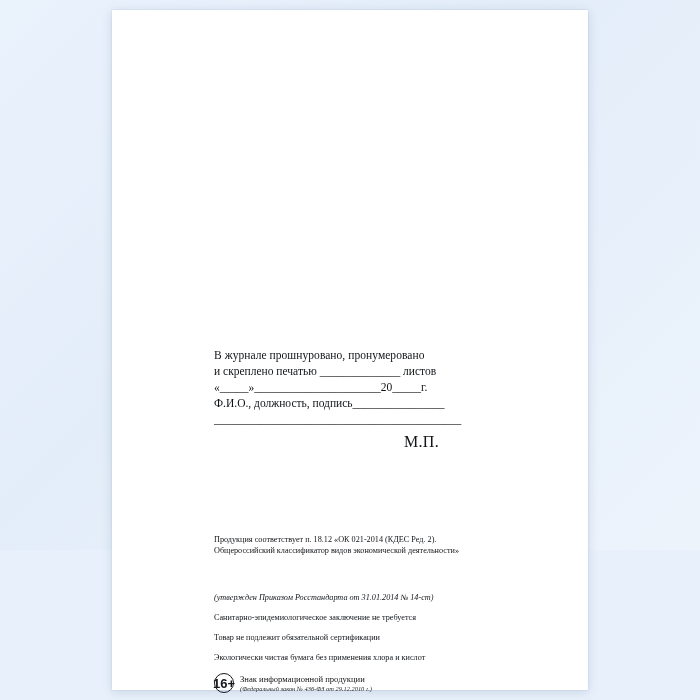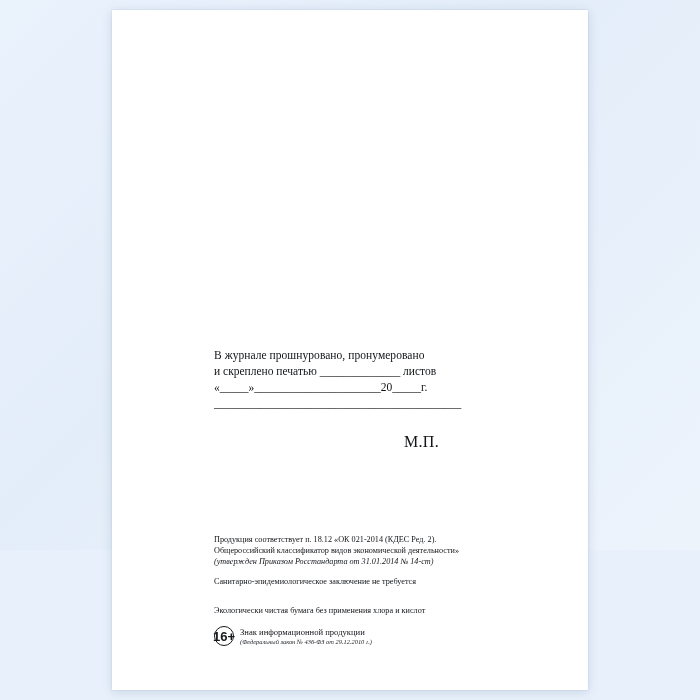--- a/index.html
+++ b/index.html
@@ -65,21 +65,21 @@
     top: 524px;
     width: 350px;
     color: #111418;
   }
   .legal p {
     margin: 0;
     font-size: 8.2px;
     line-height: 11px;
     white-space: nowrap;
   }
-  .legal .it { font-style: italic; }
+  .legal .it { font-style: italic; margin-top: 36px; }
   .legal .gap { height: 9px; }
   .legal .row { margin-bottom: 0; }
 
   .info-row {
     position: relative;
     margin-top: 10px;
     height: 22px;
   }
   .age-badge {
     position: absolute;
@@ -122,32 +122,34 @@
 <body>
 
 <div id="stage">
   <div class="page">
     <div class="page-inner">
 
       <div class="cert-block">
         <div class="cert-line l1">В журнале прошнуровано, пронумеровано</div>
         <div class="cert-line">и скреплено печатью ______________ листов</div>
         <div class="cert-line">«_____»______________________20_____г.</div>
+        <div class="cert-line">Ф.И.О., должность, подпись________________</div>
         <div class="cert-line">___________________________________________</div>
       </div>
 
       <div class="mp">М.П.</div>
 
       <div class="legal">
         <p class="row">Продукция соответствует п. 18.12 «ОК 021-2014 (КДЕС Ред. 2).</p>
         <p class="row">Общероссийский классификатор видов экономической деятельности»</p>
         <p class="row it">(утвержден Приказом Росстандарта от 31.01.2014 № 14-ст)</p>
         <div class="gap"></div>
         <p class="row">Санитарно-эпидемиологическое заключение не требуется</p>
         <div class="gap"></div>
+        <p class="row">Товар не подлежит обязательной сертификации</p>
         <div class="gap"></div>
         <p class="row">Экологически чистая бумага без применения хлора и кислот</p>
 
         <div class="info-row">
           <div class="age-badge">16+</div>
           <div class="info-text">Знак информационной продукции</div>
           <div class="info-sub">(Федеральный закон № 436-ФЗ от 29.12.2010 г.)</div>
         </div>
       </div>
 

